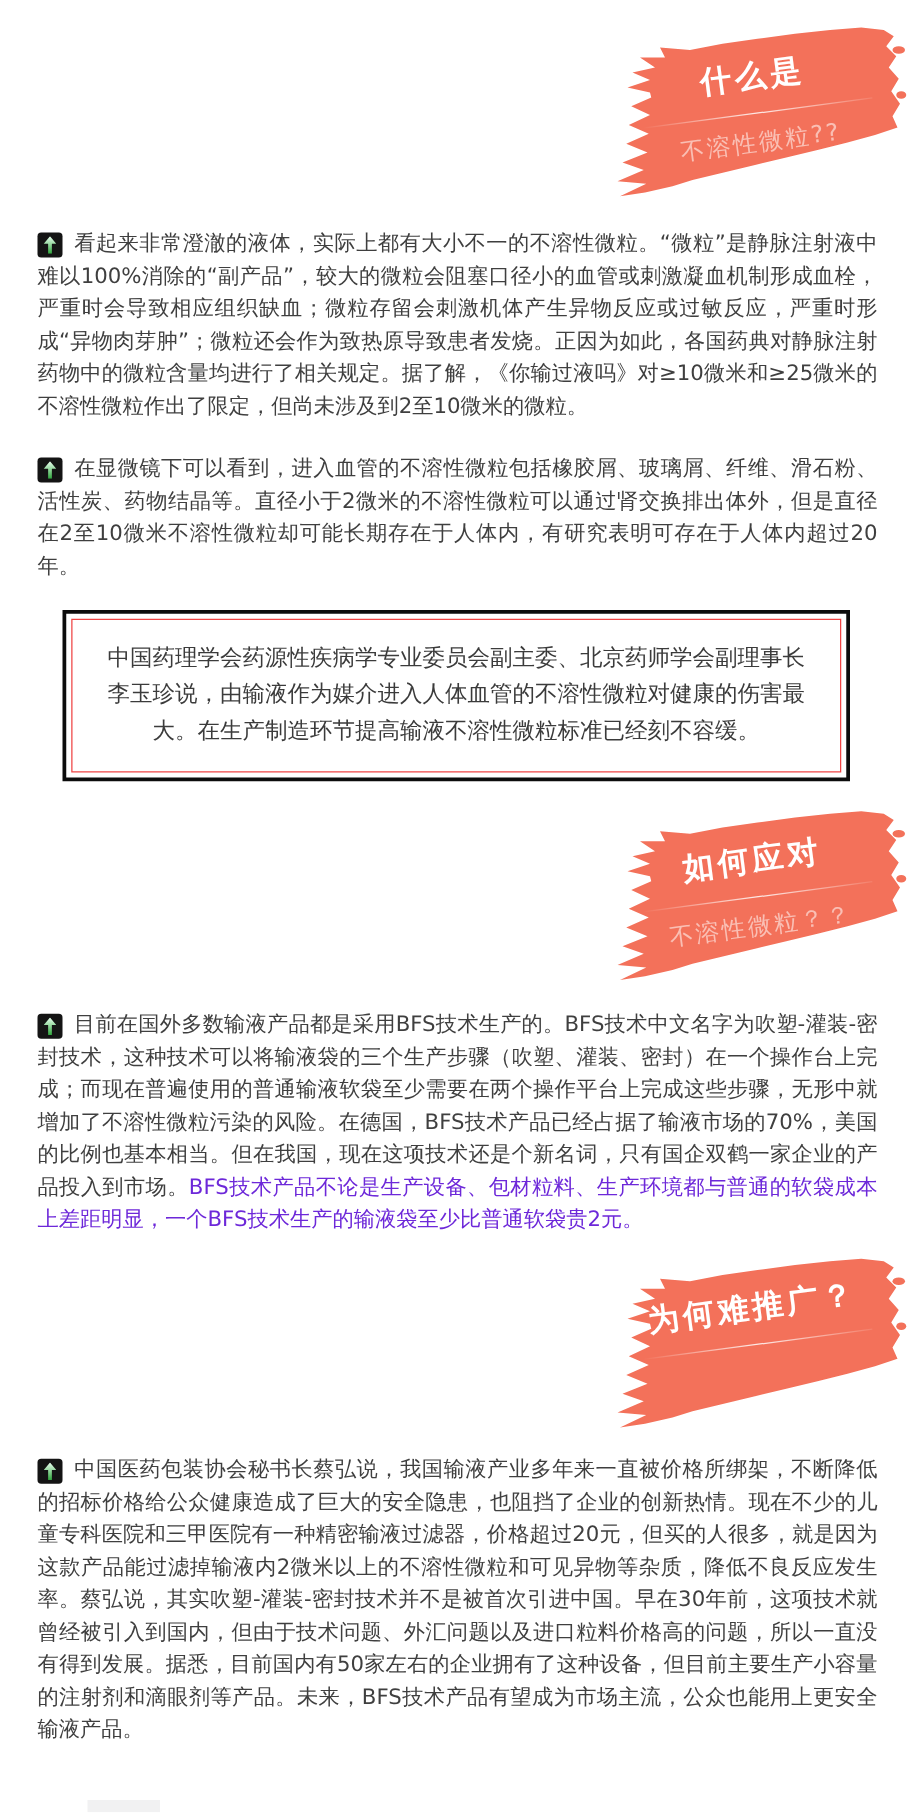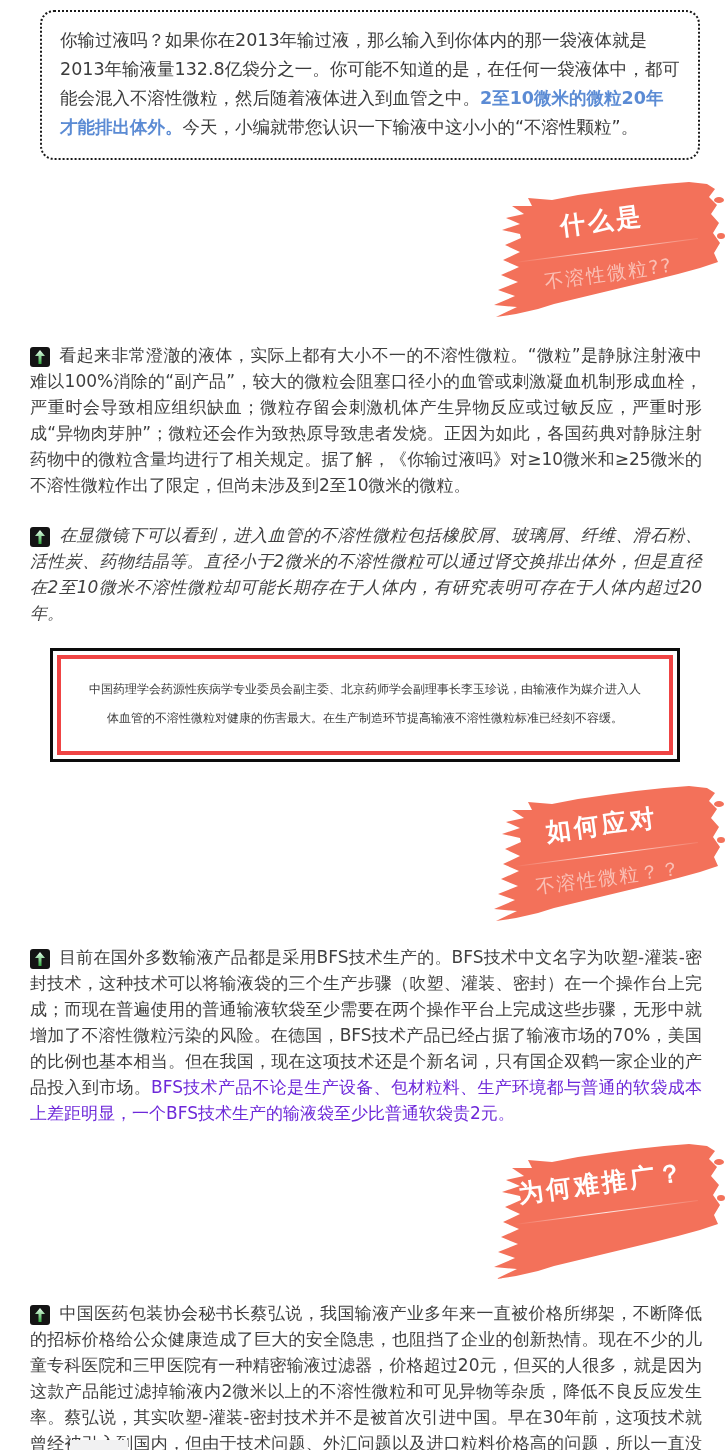--- a/index.html
+++ b/index.html
@@ -86,45 +86,42 @@
     margin-right: 9px;
   }
 
   
   .quote-box {
     margin: 22px 48px 0 50px;
     border: 3px solid #0c0c0c;
     padding: 4px;
   }
   .quote-inner {
-    border: 4px solid #ef4444;
+    border: 1px solid #ef4444;
     padding: 16px 24px 18px 24px;
-    font-size: 12px;
+    font-size: 18px;
     line-height: 29px;
     text-align: center;
     color: #3b3b3b;
   }
 
   .footer-stub {
     position: absolute;
     left: 70px;
     top: 1440px;
     width: 58px;
     height: 10px;
     background: #f1f1f2;
   }
 </style>
 </head>
 <body>
 
 <div class="page">
 
-  <div class="intro-box">
-    <span>你输过液吗？如果你在2013年输过液，那么输入到你体内的那一袋液体就是2013年输液量132.8亿袋分之一。你可能不知道的是，在任何一袋液体中，都可能会混入不溶性微粒，然后随着液体进入到血管之中。</span><span class="hl-blue">2至10微米的微粒20年才能排出体外。</span><span>今天，小编就带您认识一下输液中这小小的“不溶性颗粒”。</span>
-  </div>
 
   <div class="banner">
     <svg class="brush" viewBox="0 0 240 150" width="240" height="150">
       <path fill="#f3715a" d="M34,56 L16,52 L34,46 L20,40 L38,36 L26,28 L46,28 L42,20 L66,22 L92,17 L120,13 L150,9 L178,6 L203,4 L221,6 L229,11 L223,19 L231,27 L225,36 L233,45 L227,55 L234,65 L228,75 L232,84 L214,90 L192,96 L168,102 L143,108 L118,114 L93,120 L68,126 L52,131 L30,136 L10,139 L31,129 L8,127 L29,118 L12,112 L32,104 L15,97 L33,89 L17,82 L34,74 L19,67 L35,60 Z"></path>
       <ellipse fill="#f3715a" cx="233" cy="22" rx="5" ry="3"></ellipse>
       <ellipse fill="#f3715a" cx="235" cy="58" rx="4" ry="3"></ellipse>
     </svg>
     <div class="banner-text">
       <div class="banner-title">什么是</div>
       <div class="banner-divider"></div>
@@ -139,21 +136,21 @@
             <linearGradient id="g1" x1="0" y1="0" x2="0" y2="1">
           <stop offset="0" stop-color="#eafff0"></stop>
               <stop offset="1" stop-color="#2fa83c"></stop>
         </linearGradient>
           </defs>
         <path fill="url(#g1)" d="M6,0 L11,6 L7.5,6 L7.5,14 L4.5,14 L4.5,6 L1,6 Z"></path>
       </svg>
     </span><span>看起来非常澄澈的液体，实际上都有大小不一的不溶性微粒。“微粒”是静脉注射液中难以100%消除的“副产品”，较大的微粒会阻塞口径小的血管或刺激凝血机制形成血栓，严重时会导致相应组织缺血；微粒存留会刺激机体产生异物反应或过敏反应，严重时形成“异物肉芽肿”；微粒还会作为致热原导致患者发烧。正因为如此，各国药典对静脉注射药物中的微粒含量均进行了相关规定。据了解，《你输过液吗》对≥10微米和≥25微米的不溶性微粒作出了限定，但尚未涉及到2至10微米的微粒。</span>
   </div>
 
-  <div class="para" style="margin-top:24px;font-style:italic;">
+  <div class="para" style="margin-top:24px;">
     <span class="bullet-icon">
       <svg width="12" height="14" viewBox="0 0 12 14">
         <path fill="url(#g1)" d="M6,0 L11,6 L7.5,6 L7.5,14 L4.5,14 L4.5,6 L1,6 Z"></path>
       </svg>
     </span><span>在显微镜下可以看到，进入血管的不溶性微粒包括橡胶屑、玻璃屑、纤维、滑石粉、活性炭、药物结晶等。直径小于2微米的不溶性微粒可以通过肾交换排出体外，但是直径在2至10微米不溶性微粒却可能长期存在于人体内，有研究表明可存在于人体内超过20年。</span>
   </div>
 
   <div class="quote-box">
     <div class="quote-inner">中国药理学会药源性疾病学专业委员会副主委、北京药师学会副理事长李玉珍说，由输液作为媒介进入人体血管的不溶性微粒对健康的伤害最大。在生产制造环节提高输液不溶性微粒标准已经刻不容缓。</div>
   </div>

